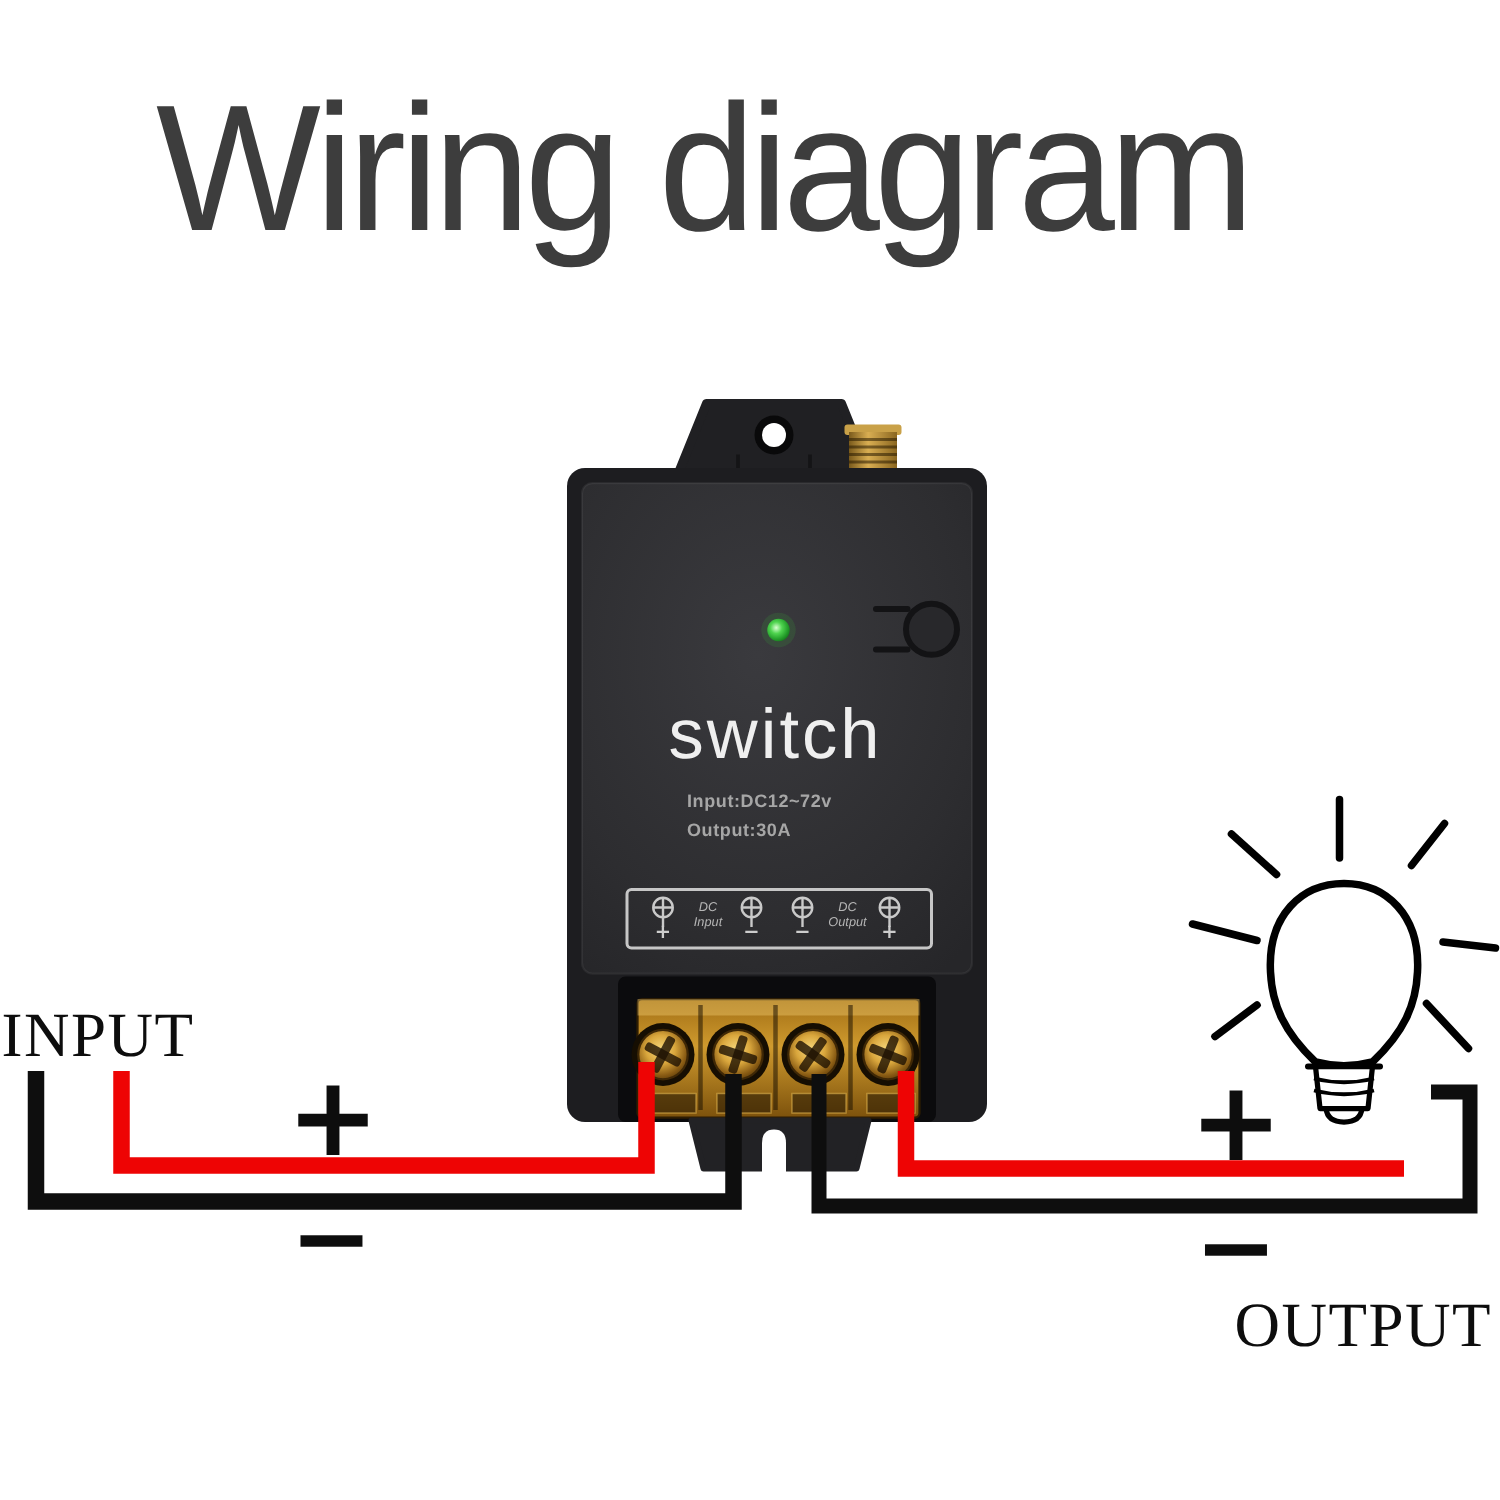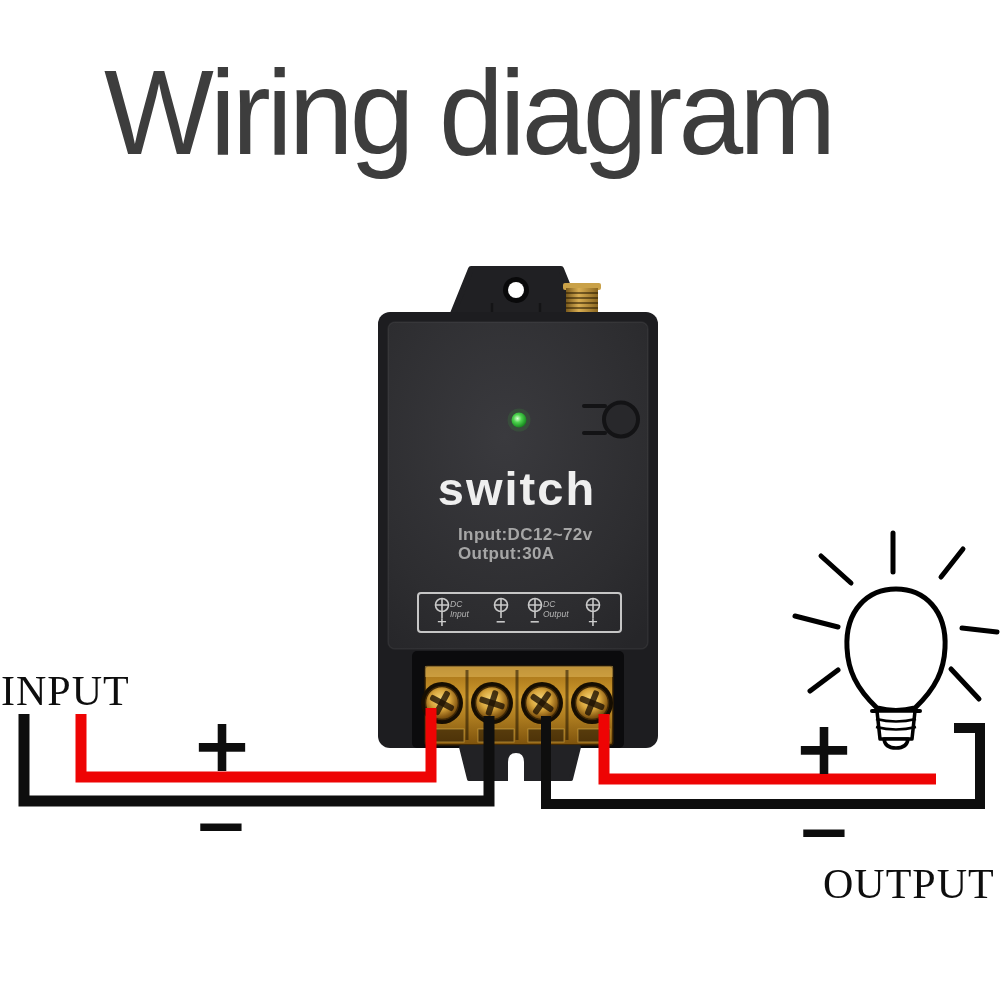--- a/index.html
+++ b/index.html
@@ -5,29 +5,29 @@
   html,body{margin:0;padding:0;background:#ffffff;}
   body{width:1000px;height:1000px;position:relative;overflow:hidden;
        font-family:"Liberation Sans",sans-serif;}
   .abs{position:absolute;}
   #title{left:104px;top:52px;font-size:120px;line-height:1;letter-spacing:-4px;
          color:#3d3d3d;font-weight:400;white-space:nowrap;transform:scaleX(.97);
          transform-origin:left top;}
   #gfx{left:0;top:0;z-index:1;}
   .overlay{z-index:2;}
   #switch-label{left:378px;top:461px;width:278px;text-align:center;
-    font-size:47px;font-weight:bold;color:#efefef;letter-spacing:2px;}
-  #specs{left:458px;top:525px;font-size:17px;font-weight:bold;color:#a6a6a6;
+    font-size:47px;font-weight:normal;color:#efefef;letter-spacing:2px;}
+  #specs{left:458px;top:525px;font-size:12px;font-weight:bold;color:#a6a6a6;
     line-height:19px;letter-spacing:.4px;white-space:nowrap;}
   #panel-box{left:417px;top:592px;width:201px;height:37px;
     border:2px solid #c6c6c6;border-radius:4px;}
   .screw-sym{position:absolute;top:3px;}
   .t-sign{position:absolute;top:21px;width:18px;text-align:center;
     font-family:"DejaVu Sans",sans-serif;font-size:13px;font-weight:bold;color:#cdcdcd;line-height:14px;}
-  .grp{position:absolute;top:6px;width:44px;font-size:8.5px;
+  .grp{position:absolute;top:6px;width:44px;text-align:center;font-size:8.5px;
     font-style:italic;color:#b5b5b5;line-height:9.5px;}
   .grp span{display:block;}
   .io-label{font-family:"Liberation Serif",serif;font-size:42px;color:#0d0d0d;
     letter-spacing:1px;white-space:nowrap;}
   #input-label{left:1px;top:667px;}
   #output-label{left:823px;top:860px;}
   .sign{font-family:"DejaVu Sans",sans-serif;font-weight:bold;color:#0d0d0d;
     transform:translate(-50%,-50%);line-height:1;}
   .plus{font-size:74px;}
   .minus{font-size:66px;}

